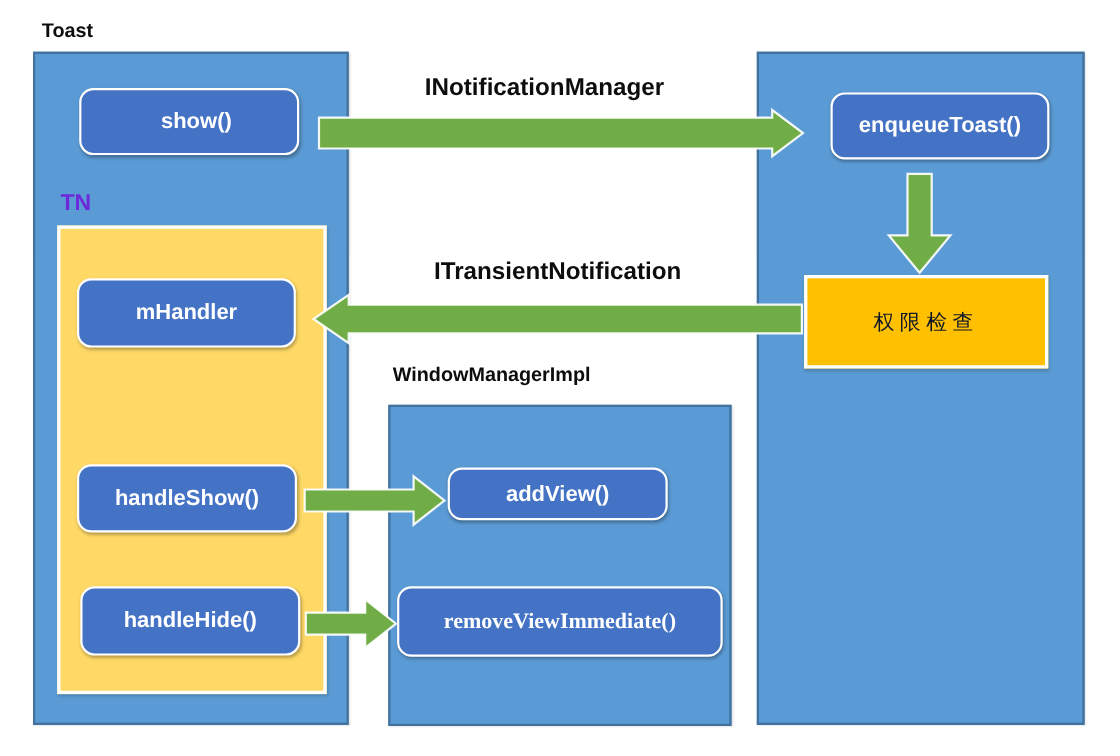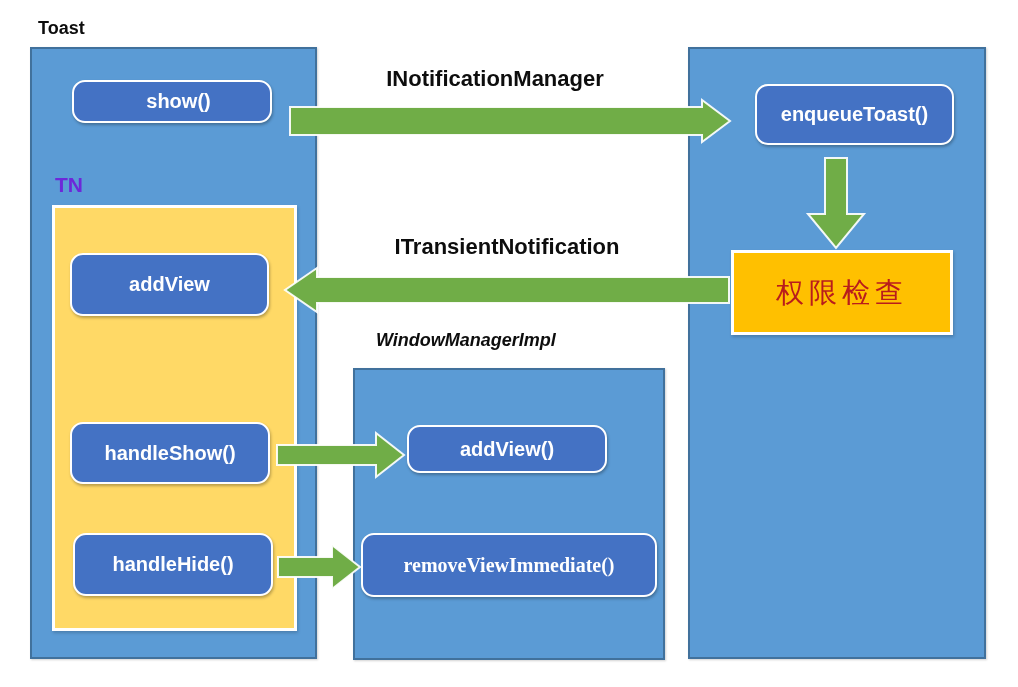--- a/index.html
+++ b/index.html
@@ -43,23 +43,23 @@
     font-size: 20px;
     display: flex; align-items: center; justify-content: center;
     z-index: 3;
     box-shadow: 1px 2px 3px rgba(0,0,0,0.28);
     text-align: center;
   }
   .perm-box {
     position: absolute;
     background: var(--permission-fill);
     border: 3px solid #ffffff;
-    color: #b91c1c;
+    color: #0f172a;
     font-family: Liberation Sans, sans-serif;
-    font-size: 28px;
+    font-size: 19px;
     letter-spacing: 5px;
     display: flex; align-items: center; justify-content: center;
     z-index: 3;
     box-shadow: 1px 2px 3px rgba(0,0,0,0.2);
   }
   .section-title {
     position: absolute;
     font-weight: 700;
     font-size: 18px;
     line-height: 28px;
@@ -95,33 +95,33 @@
     stroke-linejoin: miter;
   }
 </style>
 </head>
 <body>
 
 <div class="canvas">
 
   <div class="section-title" style="left:38px; top:14px;">Toast</div>
   <div class="container-box" style="left:30px; top:47px; width:287px; height:612px;"></div>
-  <div class="pill" style="left:72px; top:80px; width:200px; height:43px;padding-left:13px;">show()</div>
+  <div class="pill" style="left:72px; top:80px; width:200px; height:61px;padding-left:13px;">show()</div>
 
   <div class="inner-title" style="left:55px; top:172px;">TN</div>
   <div class="group-box" style="left:52px; top:205px; width:245px; height:426px;"></div>
-  <div class="pill" style="left:70px; top:253px; width:199px; height:63px;">addView</div>
+  <div class="pill" style="left:70px; top:253px; width:199px; height:63px;">mHandler</div>
   <div class="pill" style="left:73px; top:533px; width:200px; height:63px;">handleHide()</div>
   <div class="pill" style="left:70px; top:422px; width:200px; height:62px;">handleShow()</div>
 
   <div class="container-box" style="left:688px; top:47px; width:298px; height:612px;"></div>
   <div class="pill" style="left:739px; top:84px; width:199px; height:61px;margin-left:16px;">enqueueToast()</div>
   <div class="perm-box" style="left:731px; top:250px; width:222px; height:85px;">权限检查</div>
 
-  <div class="section-title" style="left:376px; top:326px;font-style:italic;">WindowManagerImpl</div>
+  <div class="section-title" style="left:357px; top:326px;">WindowManagerImpl</div>
   <div class="container-box" style="left:353px; top:368px; width:312px; height:292px;"></div>
   <div class="pill" style="left:407px; top:425px; width:200px; height:48px;">addView()</div>
   <div class="pill" style="left:361px; top:533px; width:296px; height:64px;font-family:Liberation Serif, serif;">removeViewImmediate()</div>
 
   <div class="arrow-label" style="left:275px; top:66px; width:440px;">INotificationManager</div>
   <svg class="arrow" style="left:290px; top:98px;" width="442" height="46" viewBox="0 0 442 46">
     <polygon points="0,9 412,9 412,2 440,23 412,44 412,37 0,37"></polygon>
   </svg>
 
   <svg class="arrow" style="left:808px; top:158px;" width="56" height="90" viewBox="0 0 56 90">

